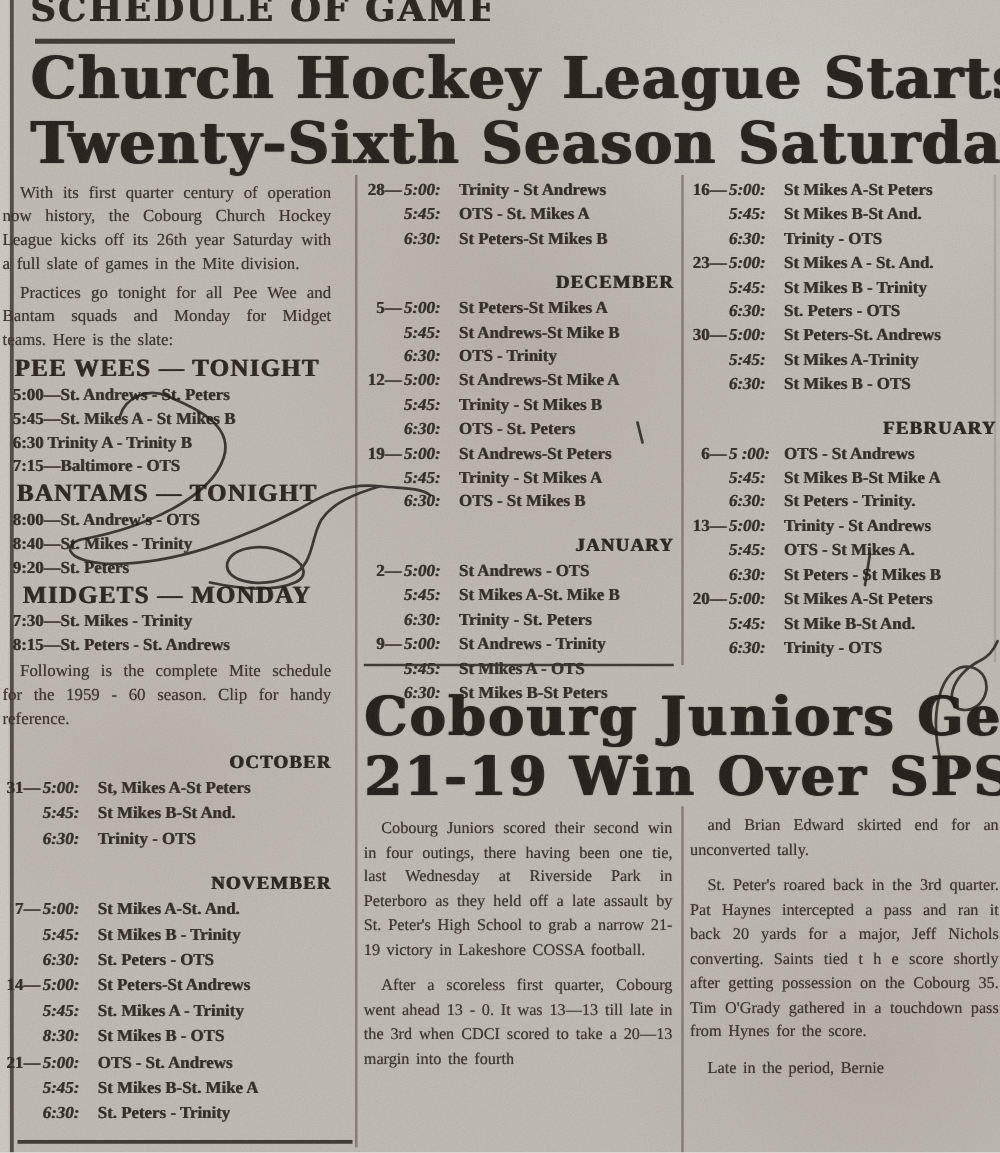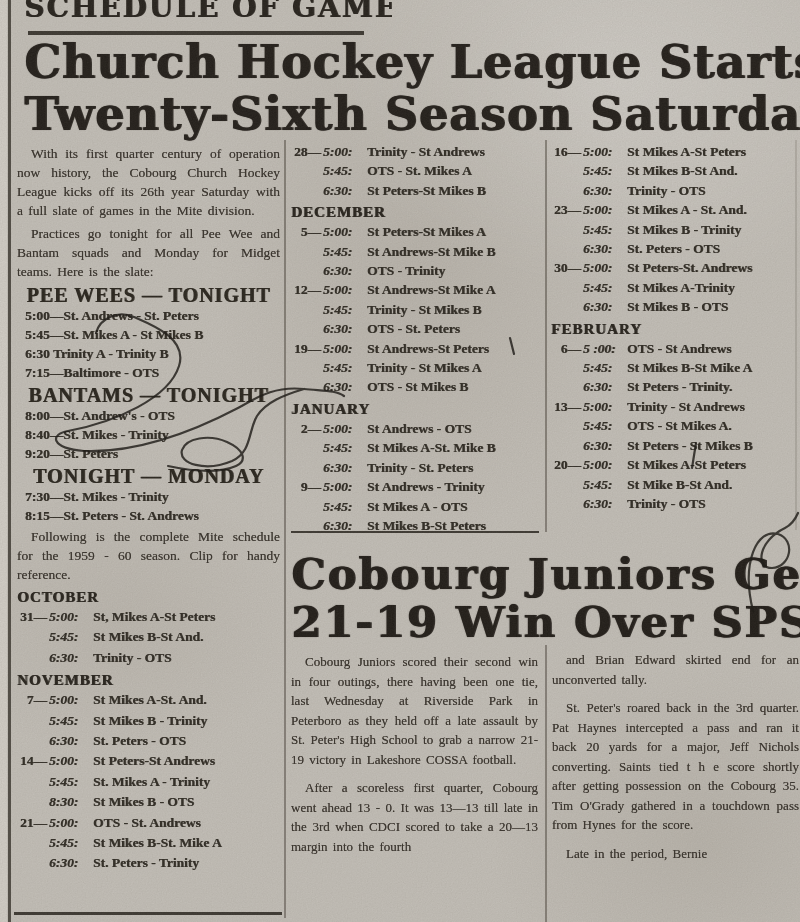--- a/index.html
+++ b/index.html
@@ -31,32 +31,32 @@
 
   .headline{
     position:absolute;left:24px;width:772px;
     font-family:"DejaVu Serif","Liberation Serif",serif;font-weight:bold;
     font-size:46px;line-height:48px;color:#1d1915;letter-spacing:1px;white-space:nowrap;
     text-shadow:1.4px 0 0 rgba(29,25,21,.92), 0 0 1px rgba(29,25,21,.55);
   }
   .hl1{top:38px;} .hl2{top:90px;}
 
   .col{position:absolute;font-size:13.5px;line-height:19px;}
-  .col-left{left:17px;top:144px;width:263px;}
+  .col-left{left:2px;top:144px;width:263px;}
   .col-mid{left:291px;top:142px;width:248px;}
   .col-right{left:551px;top:142px;width:246px;}
 
   p.body-p{margin:0 0 4px 0;text-align:justify;text-indent:14px;word-spacing:2px;
     text-shadow:0 0 .6px rgba(45,40,33,.7);}
   .slate-heading{font-weight:bold;text-align:center;font-size:20px;line-height:21px;
     letter-spacing:1px;color:#242019;margin-top:3px;text-shadow:.8px 0 0 rgba(36,32,25,.85);}
   .slate-line{font-weight:bold;line-height:19px;padding-left:8px;color:#2b2720;
     text-shadow:.6px 0 0 rgba(43,39,32,.75);}
   .month-head{font-weight:bold;font-size:15px;line-height:20px;letter-spacing:1px;
-    color:#221e18;margin-top:2px;text-shadow:.9px 0 0 rgba(34,30,24,.9);}
+    color:#221e18;margin-top:16px;text-shadow:.9px 0 0 rgba(34,30,24,.9);text-align:right;}
   .month-head:empty{display:none;margin:0;}
   .grow{display:flex;font-weight:bold;line-height:19.4px;color:#2b2720;
     text-shadow:.6px 0 0 rgba(43,39,32,.75);}
   .col-left .grow{line-height:20.4px;}
   .gday{flex:none;width:30px;text-align:right;}
   .gtime{flex:none;width:40px;margin-left:2px;text-align:left;font-style:italic;}
   .gmatch{flex:1;margin-left:4px;white-space:nowrap;overflow:hidden;}
   .note-p{margin:2px 0 3px 0;text-align:justify;text-indent:14px;word-spacing:2px;
     text-shadow:0 0 .6px rgba(45,40,33,.7);}
 
@@ -115,21 +115,21 @@
     <div>
       <div class="slate-heading">BANTAMS — TONIGHT</div>
       <div>
 
       <div class="slate-line">8:00—St. Andrew's - OTS</div>
           <div class="slate-line">8:40—St. Mikes - Trinity</div>
           <div class="slate-line">9:20—St. Peters</div>
         </div>
     </div>
     <div>
-      <div class="slate-heading">TONIGHT — MONDAY</div>
+      <div class="slate-heading">MIDGETS — MONDAY</div>
       <div>
 
       <div class="slate-line">7:30—St. Mikes - Trinity</div>
           <div class="slate-line">8:15—St. Peters - St. Andrews</div>
         </div>
     </div>
 
     <p class="note-p">Following is the complete Mite schedule for the 1959 - 60 season. Clip for handy reference.</p>
 
     <div>

